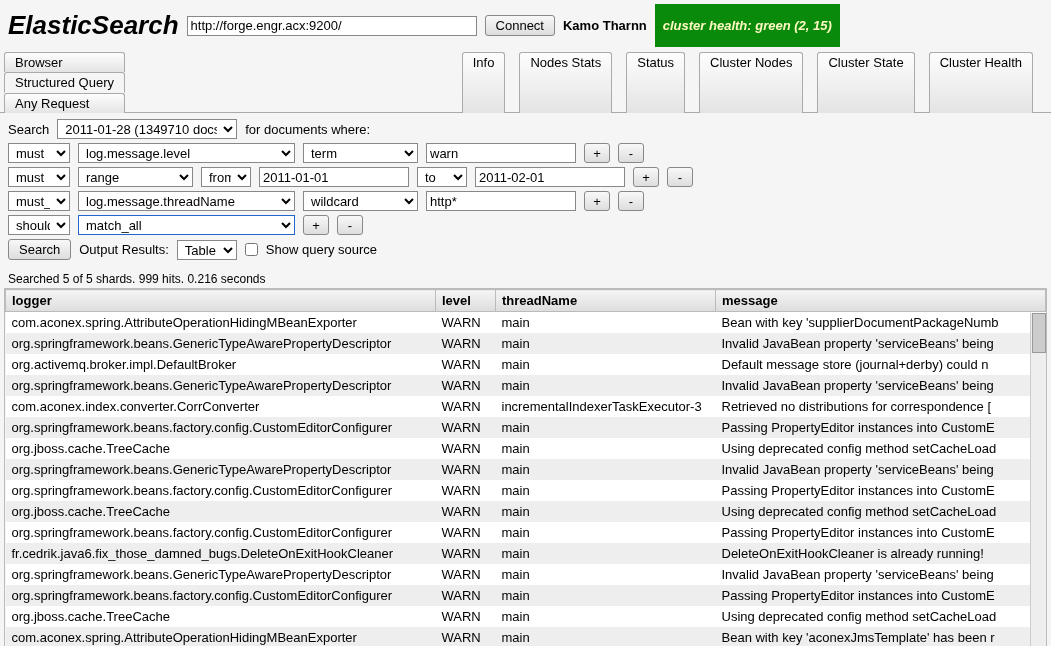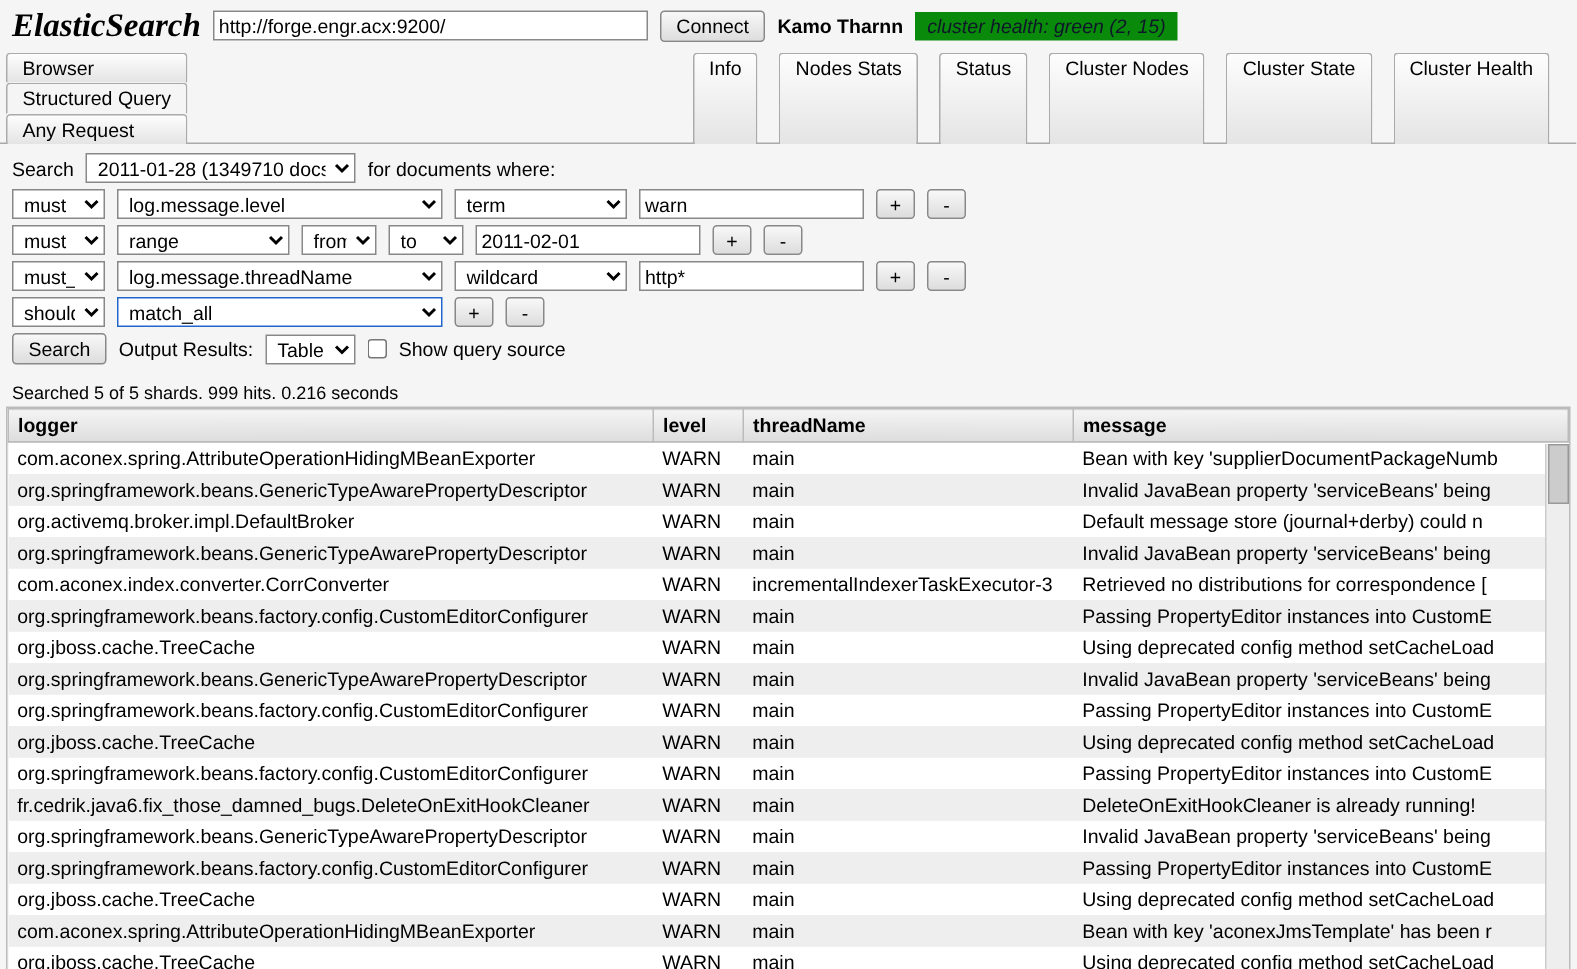--- a/index.html
+++ b/index.html
@@ -1,21 +1,21 @@
 <!DOCTYPE html>
 <html><head>
 <meta charset="utf-8">
 <style>
 * { box-sizing: border-box; margin: 0; padding: 0; font-family: Arial, Helvetica, sans-serif; font-size: 13px; }
 body { background: #f5f5f5; width: 1051px; }
 .header { display: flex; align-items: center; padding: 4px 8px; gap: 8px; }
-.logo { font-size: 22px; font-weight: bold; font-style: italic; font-family: Liberation Serif, serif; }
+.logo { font-size: 26px; font-weight: bold; font-style: italic; font-family: Liberation Sans, sans-serif; }
 .url-input { width: 290px; border: 1px solid #888; padding: 2px 4px; background: #fff; }
 .btn { background: linear-gradient(#f8f8f8,#ddd); border: 1px solid #888; border-radius: 3px; padding: 2px 10px; cursor: pointer; }
-.health { background: #0a8a0a; color: #0f172a; font-weight: normal; padding: 2px 8px; font-style: italic; }
+.health { background: #0a8a0a; color: #fef9c3; font-weight: bold; padding: 14px 8px; font-style: italic; }
 .user { font-weight: bold; }
 .tabbar { display: flex; border-bottom: 1px solid #aaa; padding: 0 4px; }
 .tabbar .right { margin-left: auto; display: flex; }
 .tab { border: 1px solid #aaa; border-bottom: none; padding: 2px 10px; margin-right: 14px; background: linear-gradient(#fdfdfd,#e4e4e4); cursor: pointer; border-radius: 3px 3px 0 0; position: relative; top: 1px; }
 .tab.active { background: #f5f5f5; border-bottom: 1px solid #f5f5f5; }
 .query-area { padding: 6px 8px; }
 .row { display: flex; align-items: center; gap: 8px; margin-bottom: 4px; }
 select, input[type=text] { border: 1px solid #888; background: #fff; padding: 1px 3px; height: 20px; }
 .sel-clause { width: 62px; }
 .sel-field { width: 217px; }
@@ -75,20 +75,21 @@
         <select class="sel-field"><option>log.message.level</option></select>
         <select class="sel-op"><option>term</option></select>
         <input type="text" class="txt-val" value="warn" style="">
         <button class="small-btn">+</button>
         <button class="small-btn">-</button>
       </div>
       <div class="row">
         <select class="sel-clause"><option>must</option></select>
         <select class="sel-op"><option>range</option></select>
         <select class="sel-small"><option>from</option></select>
+        <input type="text" class="txt-val" value="2011-01-01" style="">
         <select class="sel-small"><option>to</option></select>
         <input type="text" class="txt-val" value="2011-02-01" style="">
         <button class="small-btn">+</button>
         <button class="small-btn">-</button>
       </div>
       <div class="row">
         <select class="sel-clause"><option>must_not</option></select>
         <select class="sel-field"><option>log.message.threadName</option></select>
         <select class="sel-op"><option>wildcard</option></select>
         <input type="text" class="txt-val" value="http*" style="">

